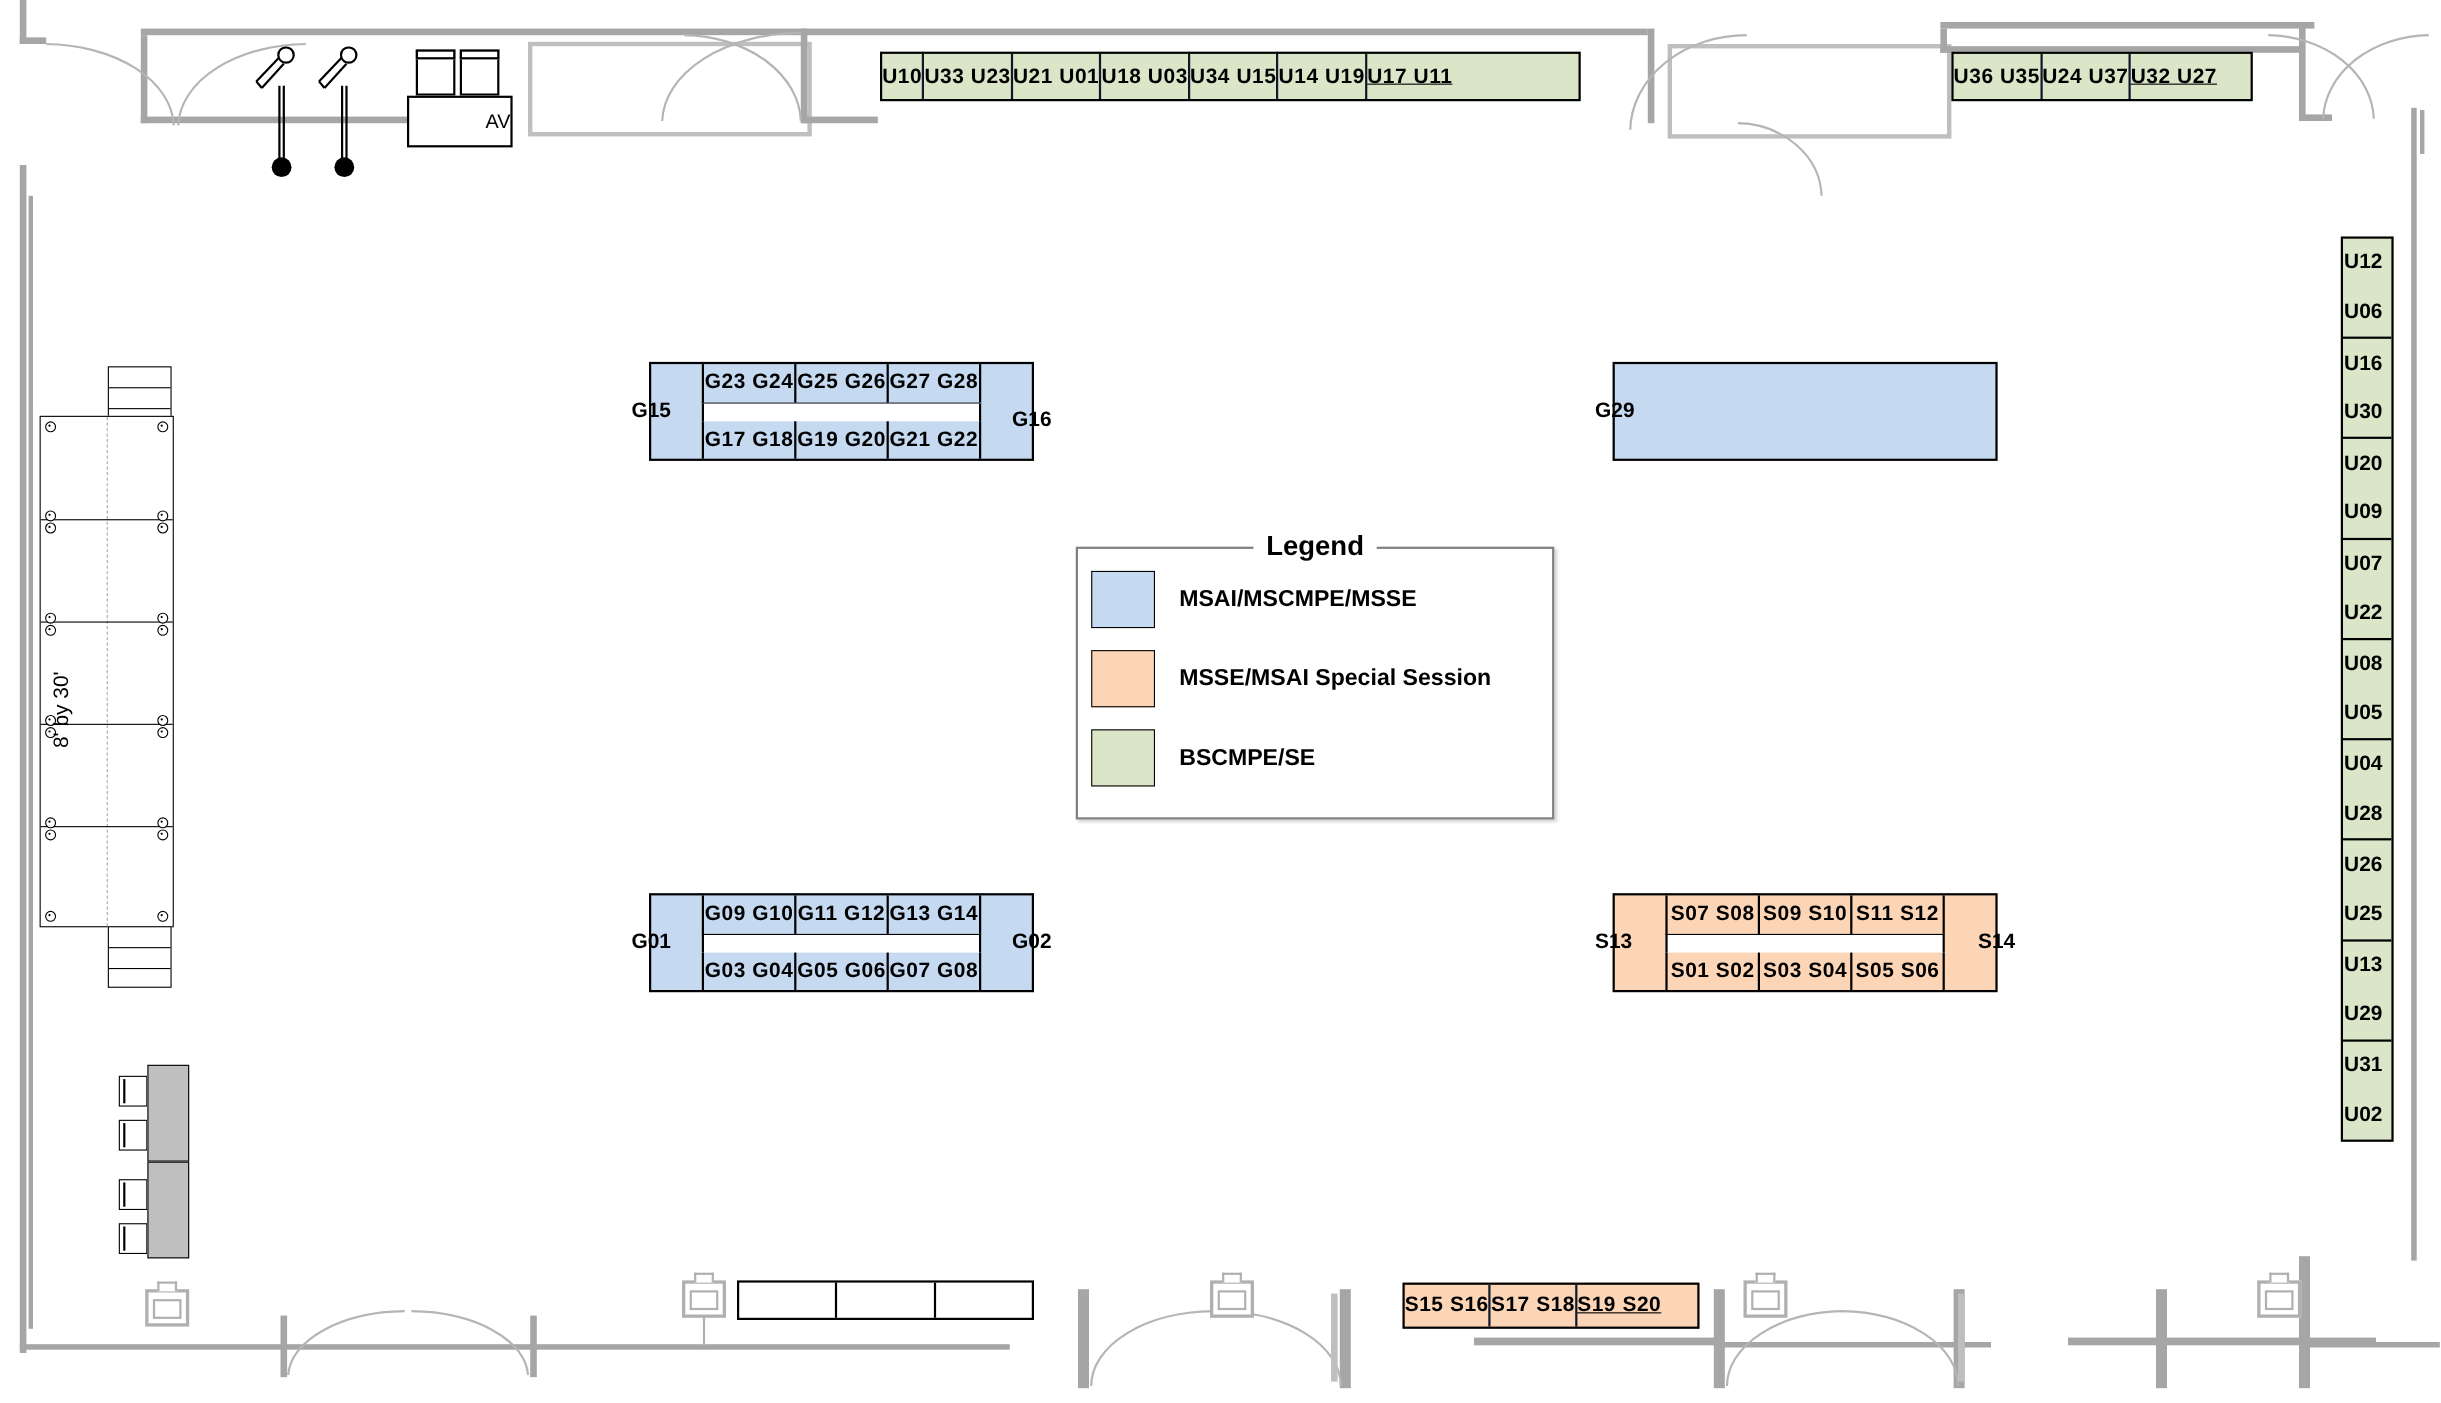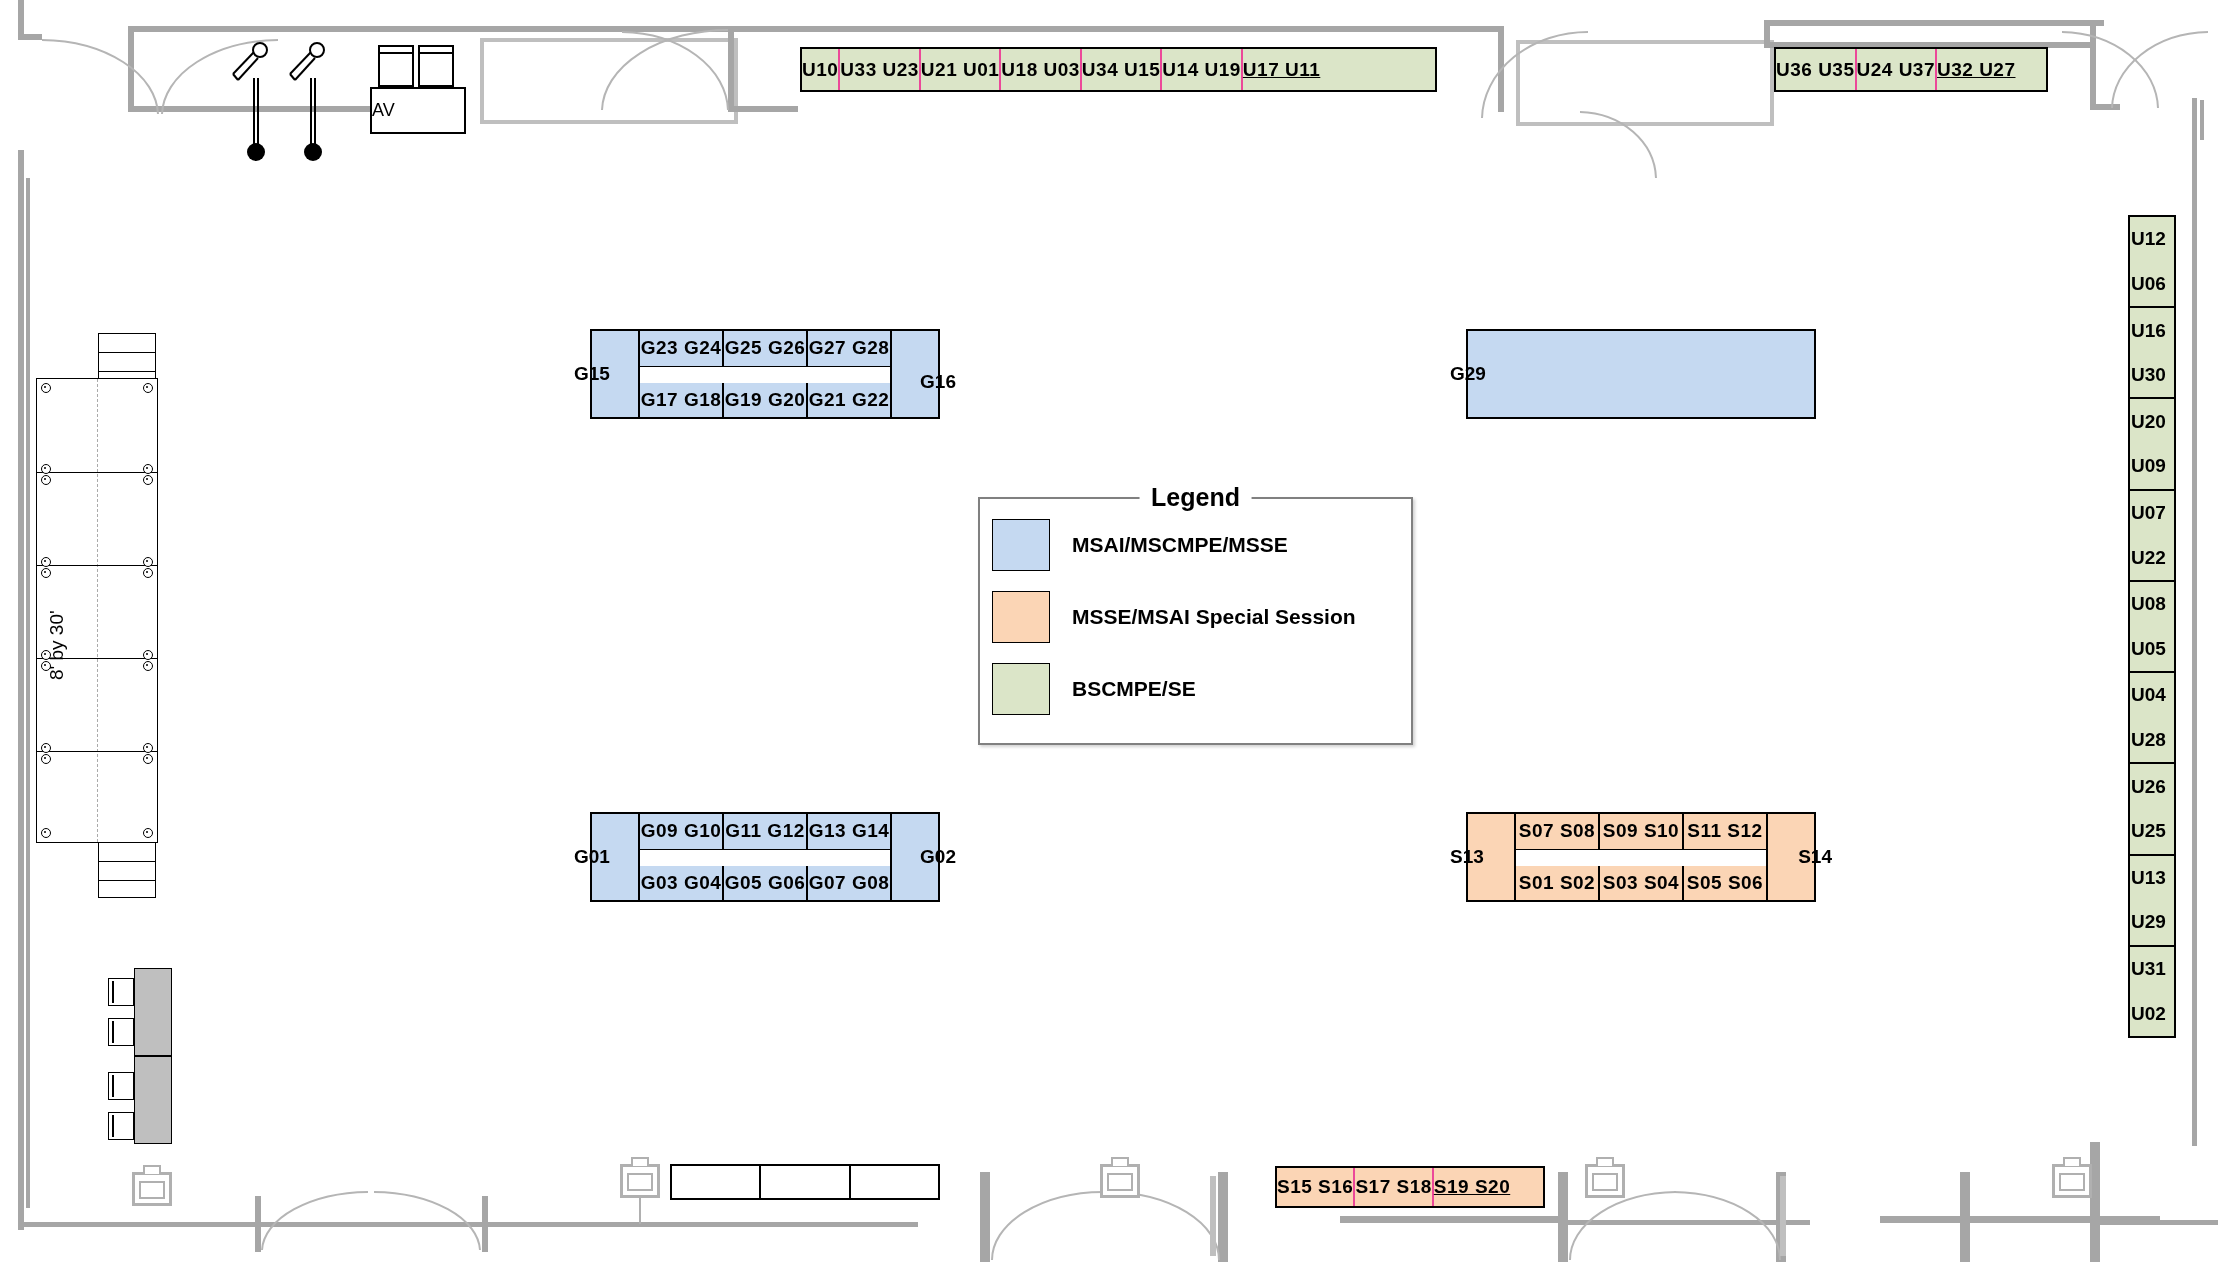--- a/index.html
+++ b/index.html
@@ -39,21 +39,21 @@
   .door-arc svg { display: block; }
 
   
   .strip {
     position: absolute;
     display: flex;
     border: 2px solid #000;
     box-sizing: border-box;
   }
   .strip .cell {
-    border-right: 2px solid #ec4899;
+    border-right: 2px solid #0f172a;
     box-sizing: border-box;
     display: flex;
     align-items: center;
     justify-content: center;
     font-weight: bold;
     font-size: 19px;
     letter-spacing: 0.5px;
     white-space: nowrap;
     color: #000;
   }
@@ -187,21 +187,21 @@
     box-sizing: border-box;
     background: #ffffff;
   }
   .av-table {
     position: absolute;
     border: 2px solid #000;
     box-sizing: border-box;
     background: #fff;
     display: flex;
     align-items: center;
-    justify-content: flex-start;
+    justify-content: flex-end;
     font-size: 18px;
     color: #000;
   }
   .grey-table {
     position: absolute;
     border: 1px solid #000;
     box-sizing: border-box;
     background: #bfbfbf;
   }
   .chair {

